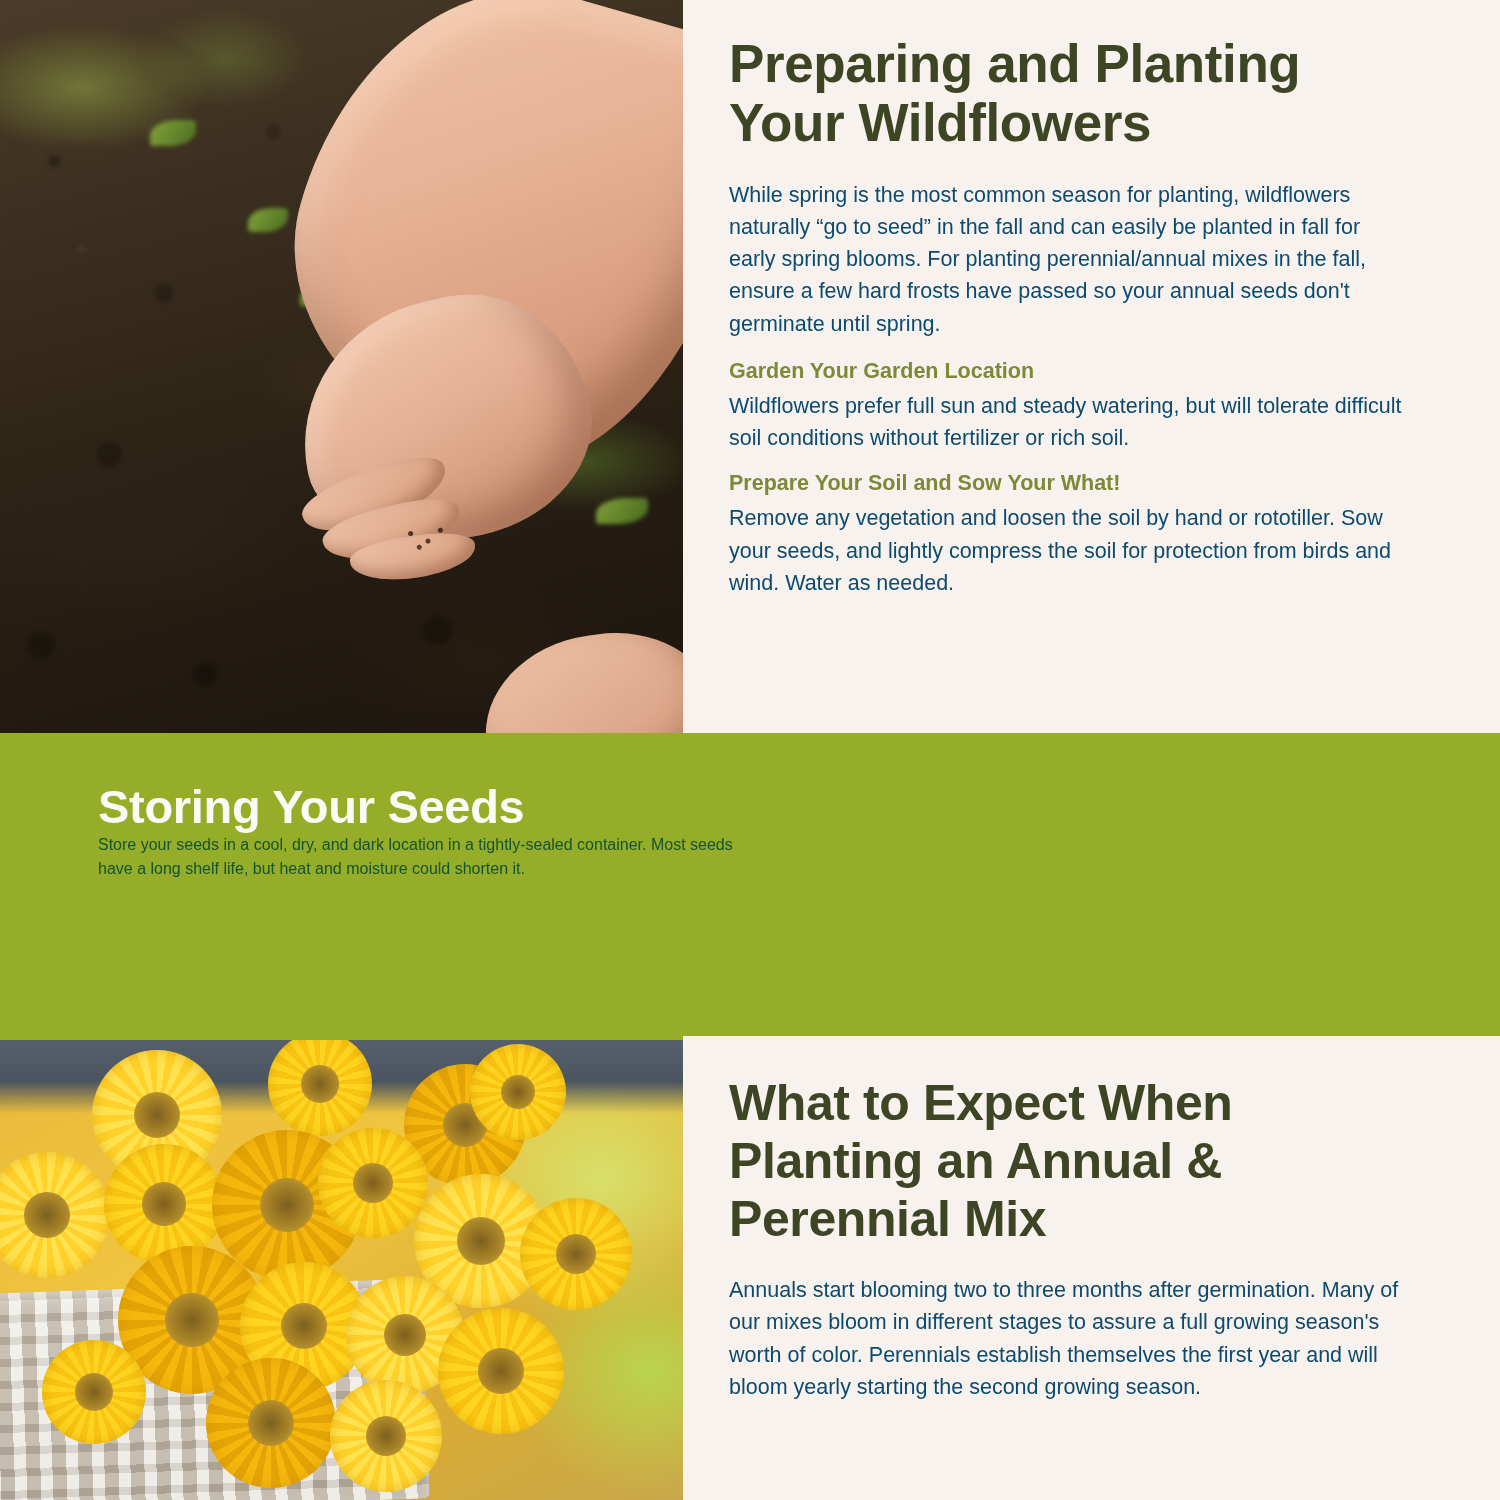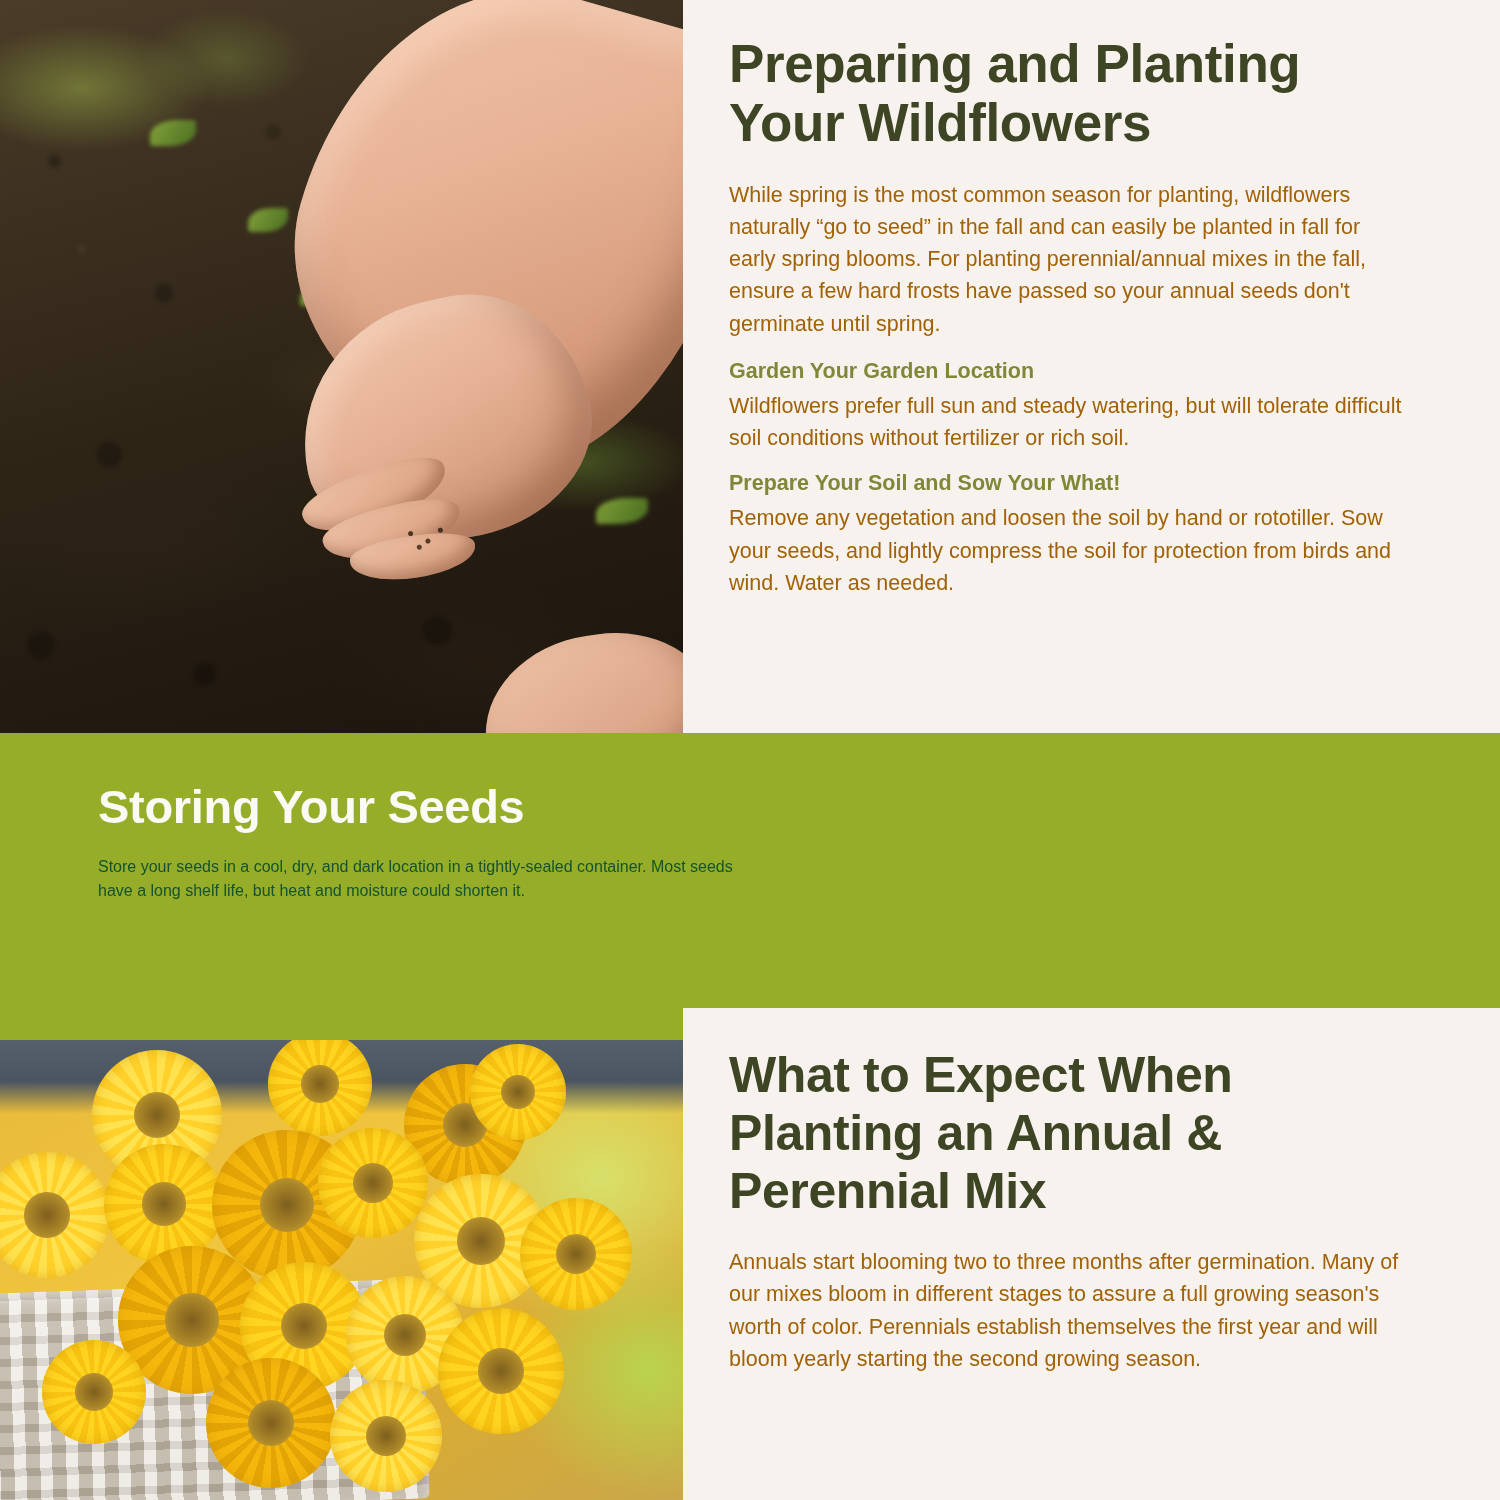--- a/index.html
+++ b/index.html
@@ -107,35 +107,35 @@
     font-weight:bold; letter-spacing:-0.4px;
     margin-bottom:26px;
   }
   .sub-head {
     color:#7e8838;
     font-size:21.5px; font-weight:bold;
     line-height:1.3;
     margin-bottom:4px;
   }
   .body-copy {
-    color:#a16207;
+    color:#0c4a6e;
     font-size:21.5px; line-height:1.50;
     margin-bottom:18px;
   }
   .body-copy.tight { margin-bottom:16px; }
 
   
   #storing-band {
     left:0; top:733px; width:1500px; height:307px;
     background:#95ad29;
   }
   .storing-text { position:absolute; left:98px; top:48px; width:650px; }
   .storing-title {
     color:#fbfaf4; font-size:47px; font-weight:bold;
-    line-height:1.1; letter-spacing:-0.3px; margin-bottom:22px;
+    line-height:1.1; letter-spacing:-0.3px; 
   }
   .storing-copy {
     color:#14532d; font-size:16px; line-height:1.52;
   }
 
   
   #flowers-photo { left:0; top:1040px; width:683px; height:460px; background:#c9a43c; }
   .flower-bg {
     position:absolute; inset:0;
     background:
@@ -166,21 +166,21 @@
     left:32%; top:32%; width:36%; height:36%;
     border-radius:50%;
     background:radial-gradient(circle,#8a6a22 0%,#b08a2c 55%,#d8b martial 100%);
     background:radial-gradient(circle,#7d5f1e 0%,#ab8628 58%,#d6ae3c 100%);
   }
   .zinnia.pale::before { background:repeating-conic-gradient(from 0deg,#ffe24f 0deg 9deg,#ffd12a 9deg 18deg); }
   .zinnia.deep::before { background:repeating-conic-gradient(from 0deg,#f5b70c 0deg 9deg,#e3a406 9deg 18deg); }
 
   
   #expect-text {
-    left:683px; top:1008px; width:817px; height:460px;
+    left:683px; top:1036px; width:817px; height:460px;
     background:#f7f2ed;
     padding:38px 70px 0 46px;
   }
   .expect-title {
     color:#3d4524;
     font-size:50px; line-height:1.16; font-weight:bold;
     letter-spacing:-0.4px; margin-bottom:26px;
   }
 </style>
 </head>

